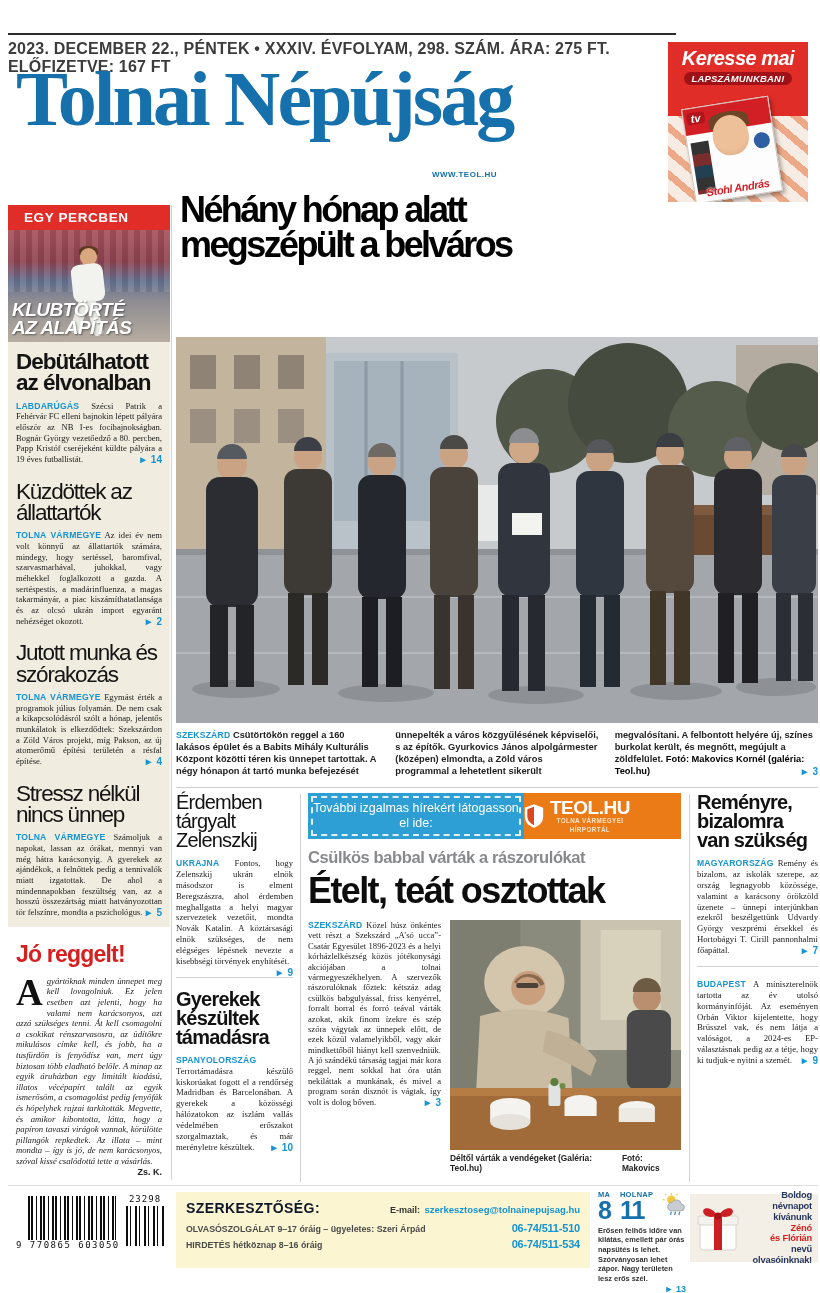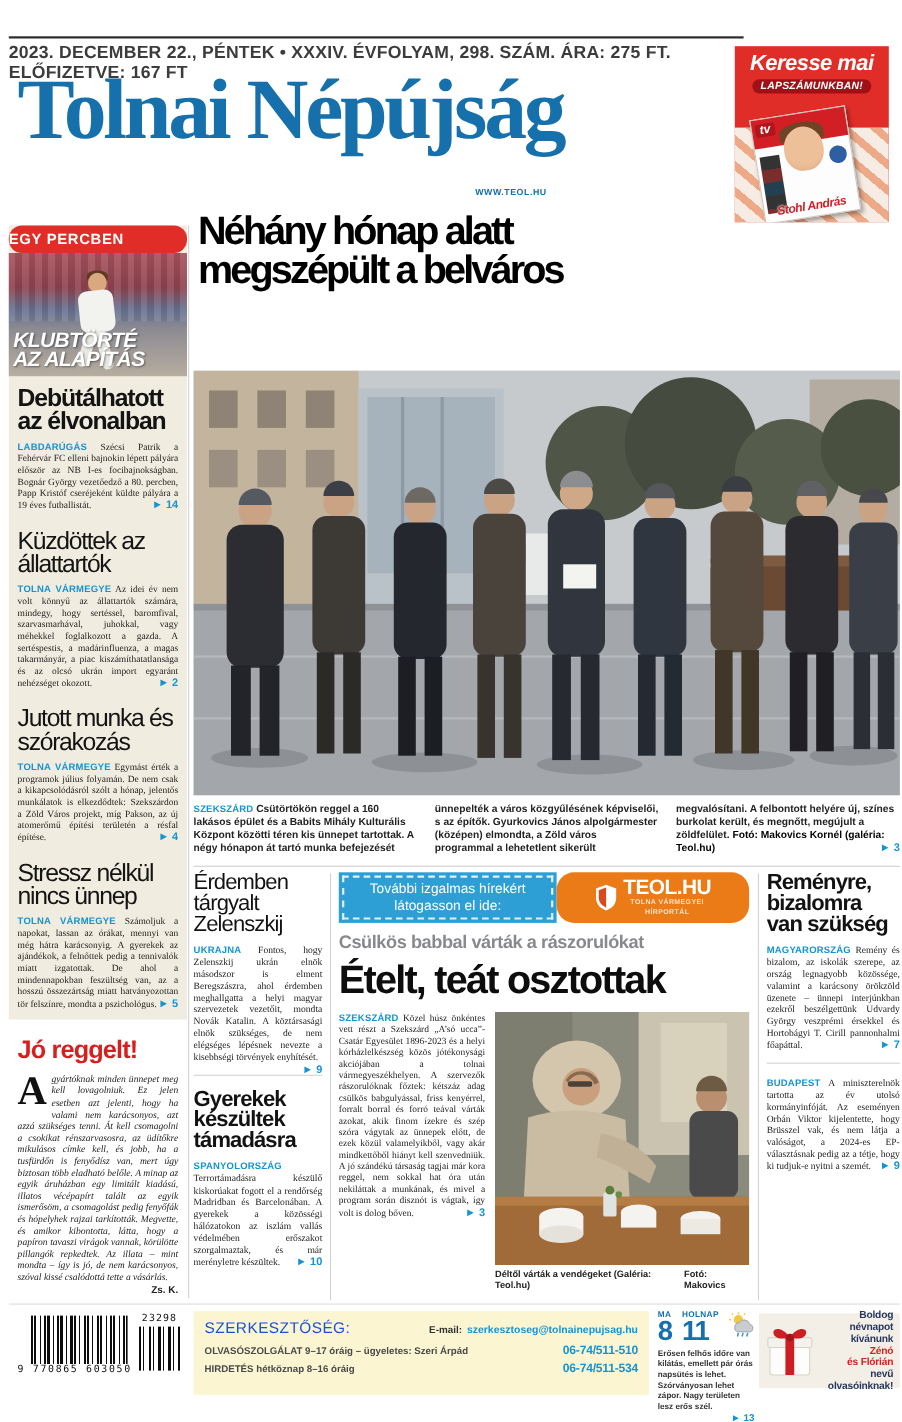--- a/index.html
+++ b/index.html
@@ -43,21 +43,21 @@
   .mag-badge { position:absolute; right:4px; top:34px; width:16px; height:16px; border-radius:50%; background:#2e5fa3; }
   .mag-thumbs { position:absolute; left:3px; top:34px; width:18px; height:52px;
     background:repeating-linear-gradient(180deg,#333 0 12px,#7a2d2d 12px 24px,#22404f 24px 36px); }
   .mag-name { position:absolute; left:0; bottom:3px; width:100%; text-align:center; color:#d21f26;
     font-weight:700; font-style:italic; font-size:11px; letter-spacing:-.4px;
     text-shadow:0 0 2px #fff, 0 0 2px #fff; }
 
   
   .sidebar { position:absolute; left:8px; top:205px; width:162px; }
   .sb-beige { background:#f0ecdf; padding-bottom:2px; }
-  .sb-banner { background:#e02d28; color:#fff; font-weight:700; font-size:13.5px; letter-spacing:.6px; padding:5px 0;border-radius:12px; }
+  .sb-banner { background:#e02d28; color:#fff; font-weight:700; font-size:13.5px; letter-spacing:.6px; padding:5px 16px; }
   .sb-photo { position:relative; height:112px; overflow:hidden;
     background:linear-gradient(180deg,#a8525c 0%,#8f4450 28%,#667393 46%,#8d8b92 62%,#b7ada0 100%); }
   .sb-photo .seat-noise { position:absolute; inset:0;
     background-image:repeating-linear-gradient(90deg, rgba(255,255,255,.08) 0 6px, rgba(0,0,0,.07) 6px 12px); height:55%; }
   .player { position:absolute; left:58px; top:18px; width:46px; height:88px; }
   .p-head { position:absolute; left:14px; top:0; width:17px; height:18px; border-radius:50%; background:#d9a87f; }
   .p-hair { position:absolute; left:13px; top:-2px; width:19px; height:9px; border-radius:50% 50% 0 0; background:#5d3a22; }
   .p-torso { position:absolute; left:6px; top:16px; width:32px; height:38px; border-radius:8px; background:#f2f2ee; transform:rotate(-6deg); }
   .p-leg1 { position:absolute; left:8px; top:52px; width:10px; height:34px; background:#e9e9e4; transform:rotate(18deg); border-radius:4px; }
   .p-leg2 { position:absolute; left:24px; top:52px; width:10px; height:36px; background:#e9e9e4; transform:rotate(-14deg); border-radius:4px; }
@@ -107,37 +107,37 @@
   .mid-head.bold { font-weight:700; }
   .mid-body { font-family:"Liberation Serif", serif; font-size:8.7px; line-height:1.25; text-align:justify; color:#1b1b1b; margin-bottom:10px; }
   .mid-div { border-top:1px solid #d2d2d2; margin:4px 0 12px; }
 
   .colB { position:absolute; left:308px; top:793px; width:373px; }
   .teol-banner { display:flex; height:46px; }
   .tb-left { flex:1; background:#2e9fd4; padding:3px; }
   .tb-left-inner { width:100%; height:100%; border:2px dashed rgba(255,255,255,.85);
     display:flex; align-items:center; justify-content:center; text-align:center;
     color:#fff; font-weight:400; font-size:12.5px; line-height:1.2; }
-  .tb-right { width:175px; background:#ea7b17; display:flex; align-items:center; justify-content:center; gap:6px;border-radius:16px; }
+  .tb-right { width:157px; background:#ea7b17; display:flex; align-items:center; gap:6px; }
   .tb-brand { color:#fff; font-weight:700; font-size:19px; letter-spacing:-.5px; line-height:1; }
   .tb-sub { color:#fbe3c8; font-weight:700; font-size:6.3px; letter-spacing:.4px; line-height:1.3; text-align:center; }
   .cb-subhead { margin-top:9px; color:#87898c; font-weight:700; font-size:16.5px; letter-spacing:-.4px; }
   .cb-headline { margin:3px 0 8px; font-weight:700; font-size:36px; letter-spacing:-1.6px; color:#0d0d0d; }
   .cb-flex { display:flex; gap:9px; }
   .cb-text { width:133px; font-family:"Liberation Serif", serif; font-size:8.6px; line-height:1.21; text-align:justify; color:#1b1b1b; }
   .cb-photo-wrap { flex:1; }
   .cb-photo { height:230px; background:#948f80; }
   .cb-photo svg { display:block; width:100%; height:100%; }
   .cb-caption { display:flex; justify-content:space-between; gap:1px; padding-top:3px;
     font-weight:700; font-size:8.4px; color:#222; }
 
   
   .yellow-box { position:absolute; left:176px; top:1192px; width:414px; height:76px; background:#fbf5d2; padding:7px 10px 6px; }
   .yb-row1 { display:flex; justify-content:space-between; align-items:baseline; margin-bottom:4px; }
-  .yb-title { font-weight:400; font-size:14px; letter-spacing:.4px; color:#1d4ed8; }
+  .yb-title { font-weight:700; font-size:14px; letter-spacing:.4px; color:#0f172a; }
   .yb-email-label { font-weight:700; font-size:9px; color:#333; }
   .yb-email { font-weight:700; font-size:9.5px; color:#1593d2; }
   .yb-row { display:flex; justify-content:space-between; align-items:baseline; line-height:1.45; }
   .yb-label { font-weight:700; font-size:8.8px; color:#4a4a4a; }
   .yb-phone { font-weight:700; font-size:11px; color:#1593d2; letter-spacing:-.2px; }
 
   .weather { position:absolute; left:598px; top:1190px; width:88px; }
   .w-temps { display:flex; gap:9px; align-items:flex-start; }
   .w-col { text-align:left; }
   .w-label { font-weight:700; font-size:7.5px; color:#1570ab; letter-spacing:.3px; }

